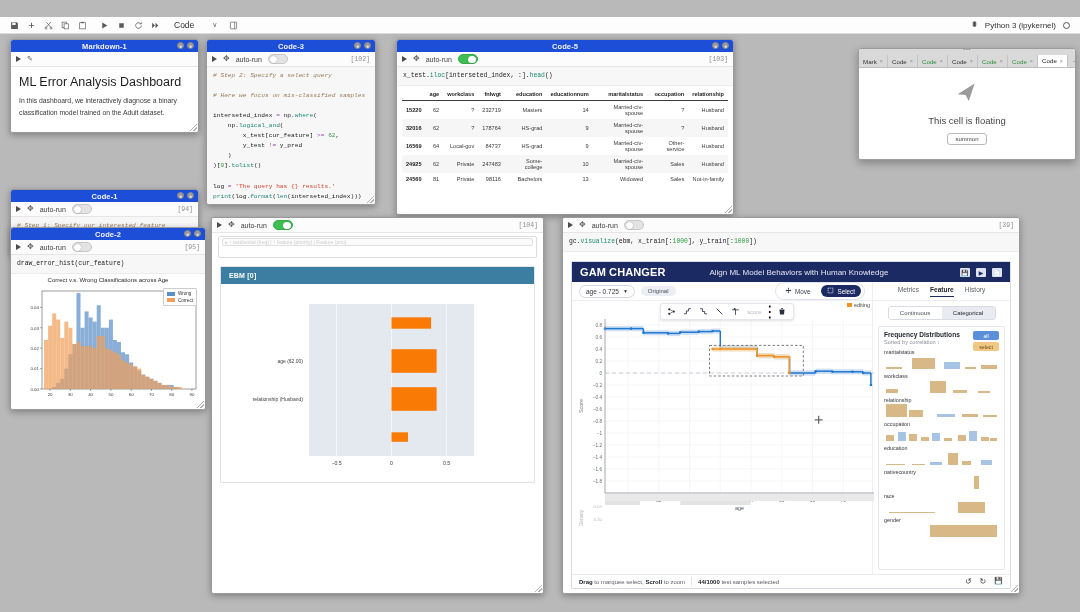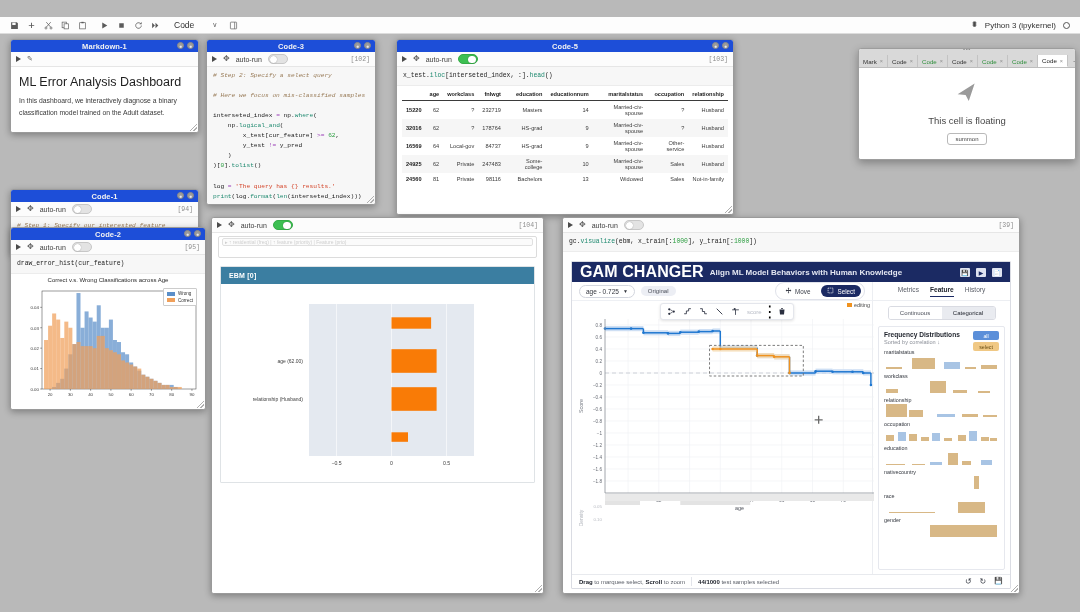--- a/index.html
+++ b/index.html
@@ -220,22 +220,22 @@
   
   .gc-root {
     position: absolute; left: 8px; right: 8px; top: 28px; bottom: 4px;
     background: #fff; border: 1px solid #dadce3; display: flex; flex-direction: column;
     border-radius: 1px;
   }
   .gc-header {
     background: #1b2a63; color: #fff; height: 20px;
     display: flex; align-items: center; padding: 0 8px; gap: 6px; flex: 0 0 auto;
   }
-  .gc-logo { font-size: 16px; font-weight: bold; letter-spacing: .1px; }
-  .gc-sub { font-size: 8px; color: #e4e7f2; font-weight: bold; }
+  .gc-logo { font-size: 11px; font-weight: bold; letter-spacing: .1px; }
+  .gc-sub { font-size: 8px; color: #e4e7f2; font-weight: normal; margin-left: 38px; }
   .gc-hicons { margin-left: auto; display: flex; gap: 6px; align-items: center; }
   .gc-hicon {
     width: 10px; height: 9px; background: #dfe3f0; border-radius: 1px;
     display: flex; align-items: center; justify-content: center;
     font-size: 6px; color: #1b2a63;
   }
   .gc-main { flex: 1 1 auto; display: flex; min-height: 0; }
   .gc-left { flex: 1 1 auto; display: flex; flex-direction: column; min-width: 0; }
   .gc-toolrow {
     height: 19px; display: flex; align-items: center; padding: 0 7px; gap: 6px;

